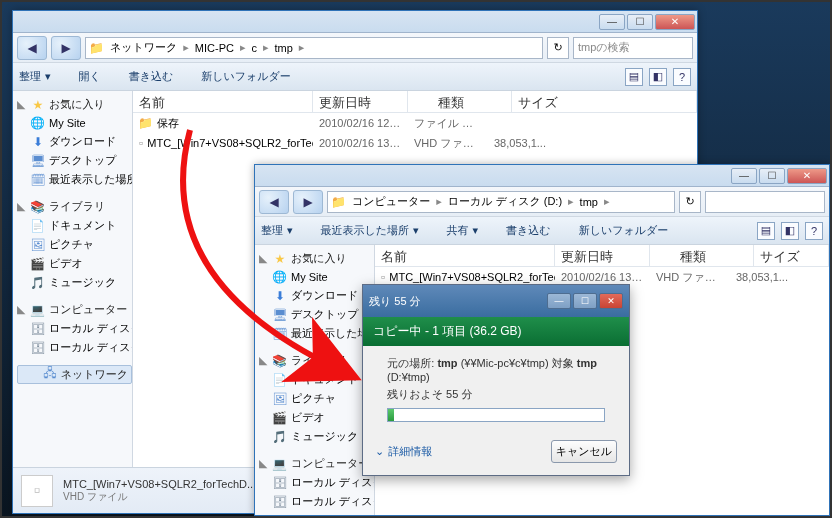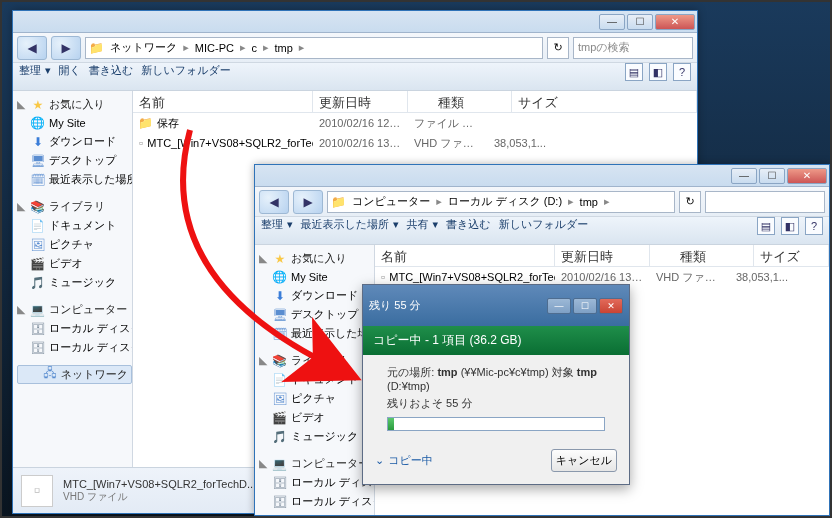--- a/index.html
+++ b/index.html
@@ -11,21 +11,21 @@
   .win-titlebar { height: 22px; background: linear-gradient(#d7e4f2, #c9dcef); display: flex; justify-content: flex-end; align-items: center; padding: 0 2px; gap: 2px; border-bottom: 1px solid #a0b4cc; }
   .tb-btn { width: 26px; height: 16px; background: linear-gradient(#e8eef6,#c9dcef); border: 1px solid #8aa5c4; border-radius: 2px; display: flex; align-items: center; justify-content: center; font-size: 10px; color: #444; cursor: pointer; }
   .tb-btn.close { background: linear-gradient(#e98,#c55); color: #fff; width: 40px; }
   .navbar { height: 30px; background: linear-gradient(#f4f7fb,#e7eef6); display: flex; align-items: center; padding: 0 4px; gap: 4px; border-bottom: 1px solid #cfd8e2; }
   .nav-arrow { width: 30px; height: 24px; border: 1px solid #9db8d4; border-radius: 3px; background: radial-gradient(circle at 30% 30%, #e6f1fb 0%, #b7d2ef 100%); display: flex; align-items: center; justify-content: center; color: #336; font-size: 12px; cursor: pointer; }
   .breadcrumb { flex: 1; height: 22px; background: #fff; border: 1px solid #a8b6c8; display: flex; align-items: center; padding: 0 4px; gap: 2px; overflow: hidden; white-space: nowrap; }
   .crumb { padding: 0 4px; cursor: pointer; }
   .crumb-sep { color: #888; }
   .searchbox { width: 120px; height: 22px; background: #fff; border: 1px solid #a8b6c8; display: flex; align-items: center; padding: 0 4px; color: #888; }
   .refresh-btn { width: 22px; height: 22px; border: 1px solid #a8b6c8; background: #fff; display: flex; align-items: center; justify-content: center; cursor: pointer; }
-  .toolbar { height: 28px; background: linear-gradient(#eef4fb,#dae5f0); border-bottom: 1px solid #cad4df; display: flex; align-items: flex-start; padding: 0 6px; gap: 8px; color: #1a3e6b; }
+  .toolbar { height: 28px; background: linear-gradient(#eef4fb,#dae5f0); border-bottom: 1px solid #cad4df; display: flex; align-items: center; padding: 0 6px; gap: 28px; color: #1a3e6b; }
   .tool-item { cursor: pointer; display: flex; gap: 4px; align-items: center; }
   .tool-icons { margin-left: auto; display: flex; gap: 6px; }
   .tool-sq { width: 18px; height: 18px; border: 1px solid #8aa5c4; background: #fafcff; cursor: pointer; display: flex; align-items: center; justify-content: center; color: #336; }
 
   .body { display: flex; height: calc(100% - 22px - 30px - 28px); }
   .sidebar { width: 120px; background: #f6f8fb; border-right: 1px solid #d0d8e2; padding: 4px 0; overflow: hidden; }
   .side-group { margin-bottom: 8px; }
   .side-head { display: flex; align-items: center; gap: 4px; padding: 2px 4px; color: #222; cursor: pointer; white-space: nowrap; }
   .side-head .chev { color: #888; width: 10px; }
   .side-item { display: flex; align-items: center; gap: 4px; padding: 2px 4px 2px 18px; cursor: pointer; white-space: nowrap; }
@@ -46,21 +46,21 @@
   .cell { padding: 0 6px; white-space: nowrap; overflow: hidden; text-overflow: ellipsis; }
   .cell.name { flex: 0 0 180px; display: flex; gap: 4px; align-items: center; }
   .cell.date { flex: 0 0 95px; color: #666; } .cell.type { flex: 0 0 80px; color: #666; } .cell.size { flex: 1; color: #666; }
 
   .statusbar { position: absolute; bottom: 0; left: 0; right: 0; height: 46px; background: linear-gradient(#eef3fa,#e3ebf5); border-top: 1px solid #cad4df; display: flex; align-items: center; padding: 0 8px; gap: 10px; }
   .thumb { width: 32px; height: 32px; background: #fff; border: 1px solid #ccc; display: flex; align-items: center; justify-content: center; color: #bbb; font-size: 18px; }
   .sb-text .t1 { color: #333; } .sb-text .t2 { color: #777; font-size: 10px; }
 
   
   .dlg { position: absolute; width: 268px; background: #f0f0f0; border: 1px solid #5d6c85; box-shadow: 0 4px 12px rgba(0,0,0,.35); z-index: 500; }
-  .dlg-title { height: 41px; background: linear-gradient(#5f89b9,#3a6da0); display: flex; align-items: center; padding: 0 6px; color: #fff; font-size: 12px; }
+  .dlg-title { height: 32px; background: linear-gradient(#5f89b9,#3a6da0); display: flex; align-items: center; padding: 0 6px; color: #fff; font-size: 12px; }
   .dlg-title .right { margin-left: auto; display: flex; gap: 2px; }
   .dlg-tbtn { width: 24px; height: 16px; background: linear-gradient(#9cb8d6,#7ea0c5); border: 1px solid #4e6d90; border-radius: 2px; display: flex; align-items: center; justify-content: center; color: #fff; font-size: 9px; cursor: pointer; }
   .dlg-tbtn.close { background: linear-gradient(#e26a5a,#c94434); }
   .dlg-head { background: linear-gradient(#1f8e4a,#0a6e33); color: #fff; padding: 6px 10px; font-size: 12px; }
   .dlg-body { padding: 10px 24px; font-size: 11px; color: #333; }
   .dlg-body .line { margin-bottom: 4px; }
   .progress { width: 100%; height: 14px; border: 1px solid #8aa5c4; background: #fff; margin-top: 6px; position: relative; }
   .progress-fill { position: absolute; left: 0; top: 0; bottom: 0; background: linear-gradient(#5ac86c,#2a9b3e); }
   .dlg-foot { display: flex; align-items: center; padding: 8px 12px 12px; gap: 8px; }
   .detail-toggle { display: flex; align-items: center; gap: 4px; color: #1a5aa5; cursor: pointer; }
@@ -350,21 +350,21 @@
       <span>対象</span> <b>tmp</b> <span>(D:¥tmp)</span>
     </div>
     <div class="line">残りおよそ 55 分</div>
     <div class="progress">
       <div class="progress-fill" id="pfill" style="width: 3%;"></div>
     </div>
   </div>
   <div class="dlg-foot">
     <div class="detail-toggle">
       <span>⌄</span>
-      <span>コピー中</span>
+      <span>詳細情報</span>
     </div>
     <button class="btn">キャンセル</button>
   </div>
 </div>
 
 <svg class="arrow" width="832" height="518">
   <defs>
     <marker id="ah" markerWidth="12" markerHeight="12" refX="8" refY="6" orient="auto">
       <path d="M0,0 L12,6 L0,12 L3,6 Z" fill="#e11"></path>
     </marker>

